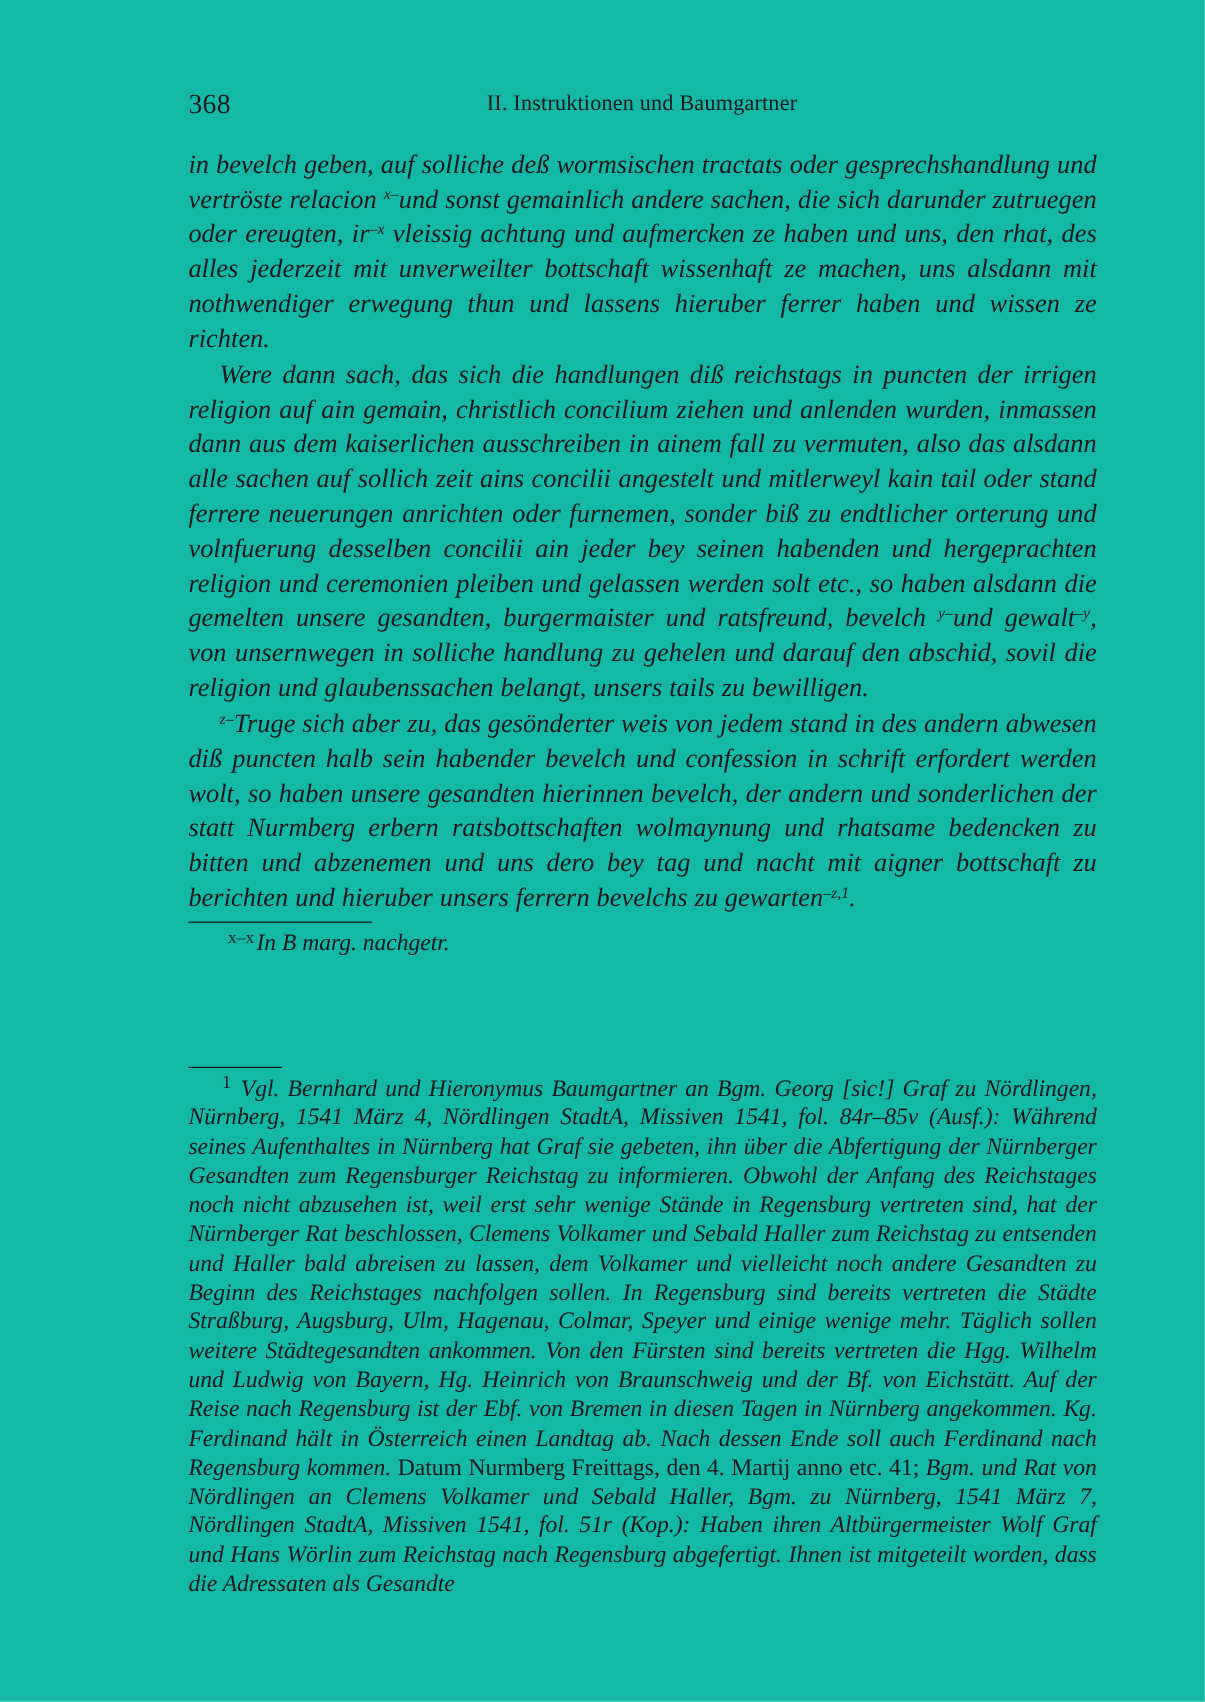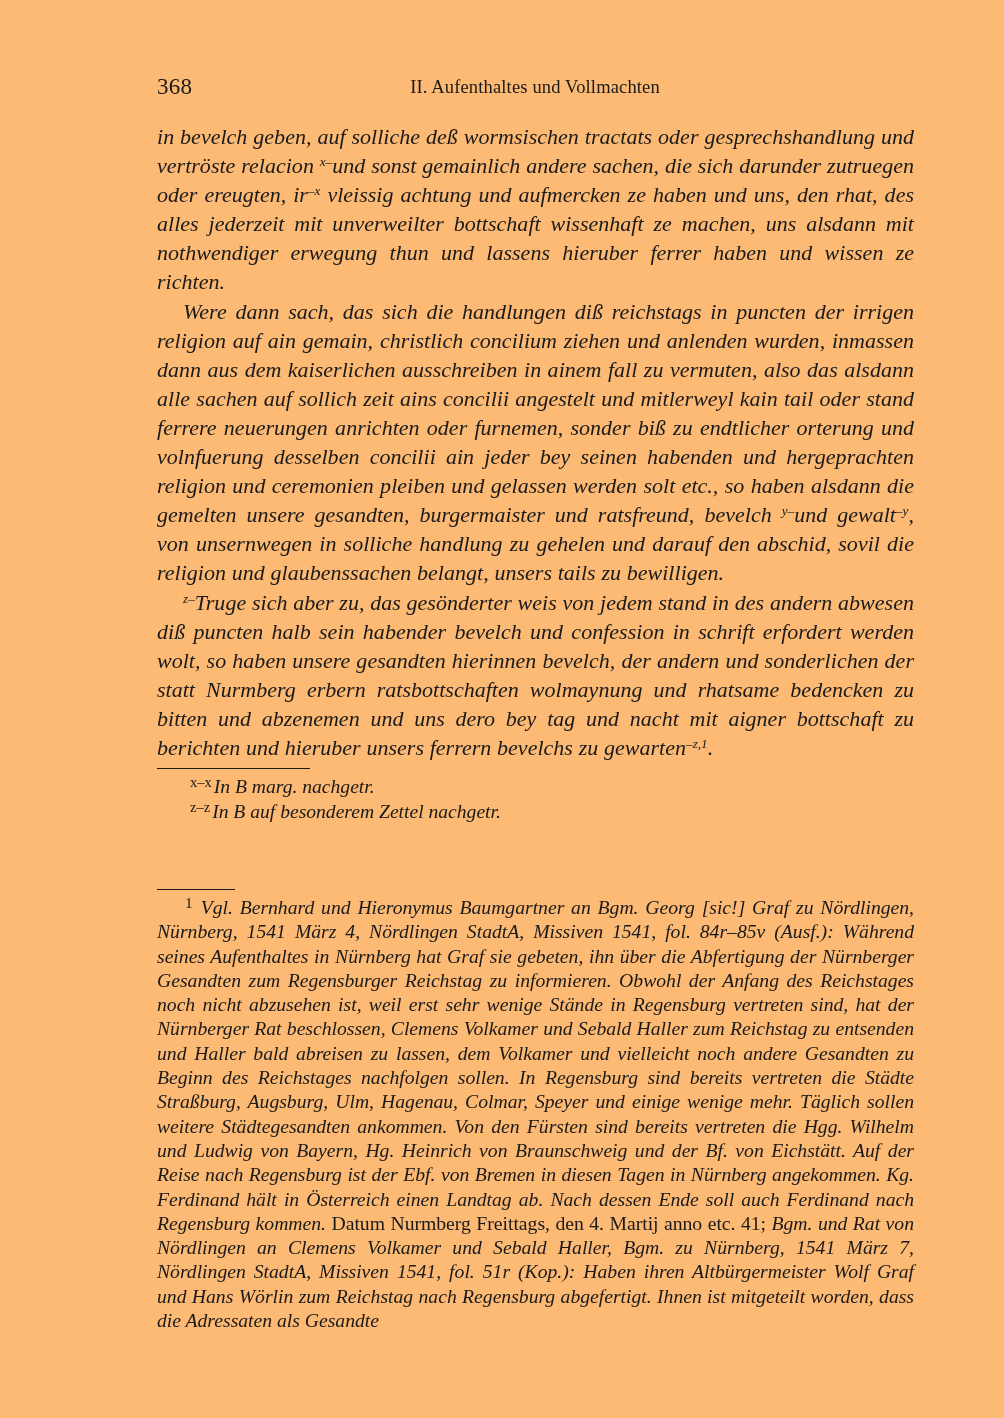--- a/index.html
+++ b/index.html
@@ -15,21 +15,21 @@
     position: relative;
     overflow: hidden;
   }
 
   .page {
     position: absolute;
     left: 0;
     top: 0;
     width: 1004px;
     height: 1418px;
-    background: #fdba74;
+    background: #14b8a6;
   }
 
   
   .runhead {
     position: absolute;
     left: 157px;
     top: 74px;
     width: 756px;
     height: 30px;
   }
@@ -143,40 +143,39 @@
     font-style: normal;
   }
 </style>
 </head>
 <body>
 
 <div class="page">
 
   <div class="runhead">
     <span class="folio">368</span>
-    <span class="runtitle">II. Aufenthaltes und Vollmachten</span>
+    <span class="runtitle">II. Instruktionen und Baumgartner</span>
   </div>
 
   <div class="body-block">
 
     <p class="para"><span>in bevelch geben, auf solliche deß wormsischen tractats oder gesprechshandlung und vertröste relacion </span><sup class="sig">x–</sup><span>und sonst gemainlich andere sachen, die sich darunder zutruegen oder ereugten, ir</span><sup class="sig">–x</sup><span> vleissig achtung und aufmercken ze haben und uns, den rhat, des alles jederzeit mit unverweilter bottschaft wissenhaft ze machen, uns alsdann mit nothwendiger erwegung thun und lassens hieruber ferrer haben und wissen ze richten.</span></p>
 
     <p class="para indent"><span>Were dann sach, das sich die handlungen diß reichstags in puncten der irrigen religion auf ain gemain, christlich concilium ziehen und anlenden wurden, inmassen dann aus dem kaiserlichen ausschreiben in ainem fall zu vermuten, also das alsdann alle sachen auf sollich zeit ains concilii angestelt und mitlerweyl kain tail oder stand ferrere neuerungen anrichten oder furnemen, sonder biß zu endtlicher orterung und volnfuerung desselben concilii ain jeder bey seinen habenden und hergeprachten religion und ceremonien pleiben und gelassen werden solt etc., so haben alsdann die gemelten unsere gesandten, burgermaister und ratsfreund, bevelch </span><sup class="sig">y–</sup><span>und gewalt</span><sup class="sig">–y</sup><span>, von unsernwegen in solliche handlung zu gehelen und darauf den abschid, sovil die religion und glaubenssachen belangt, unsers tails zu bewilligen.</span></p>
 
     <p class="para indent"><sup class="sig">z–</sup><span>Truge sich aber zu, das gesönderter weis von jedem stand in des andern abwesen diß puncten halb sein habender bevelch und confession in schrift erfordert werden wolt, so haben unsere gesandten hierinnen bevelch, der andern und sonderlichen der statt Nurmberg erbern ratsbottschaften wolmaynung und rhatsame bedencken zu bitten und abzenemen und uns dero bey tag und nacht mit aigner bottschaft zu berichten und hieruber unsers ferrern bevelchs zu gewarten</span><sup class="sig">–z,1</sup><span>.</span></p>
 
   </div>
 
   <div class="apparatus">
     <div class="rule-apparatus"></div>
 
     <div class="app-line"><span class="siglum">x–x</span><span>In B marg. nachgetr.</span></div>
 
 
-    <div class="app-line"><span class="siglum">z–z</span><span>In B auf besonderem Zettel nachgetr.</span></div>
   </div>
 
   <div class="footnotes">
     <div class="rule-footnote"></div>
 
     <div class="fn"><span class="fn-num">1</span><span>Vgl. Bernhard und Hieronymus Baumgartner an Bgm. Georg [sic!] Graf zu Nördlingen, Nürnberg, 1541 März 4, Nördlingen StadtA, Missiven 1541, fol. 84r–85v (Ausf.): Während seines Aufenthaltes in Nürnberg hat Graf sie gebeten, ihn über die Abfertigung der Nürnberger Gesandten zum Regensburger Reichstag zu informieren. Obwohl der Anfang des Reichstages noch nicht abzusehen ist, weil erst sehr wenige Stände in Regensburg vertreten sind, hat der Nürnberger Rat beschlossen, Clemens Volkamer und Sebald Haller zum Reichstag zu entsenden und Haller bald abreisen zu lassen, dem Volkamer und vielleicht noch andere Gesandten zu Beginn des Reichstages nachfolgen sollen. In Regensburg sind bereits vertreten die Städte Straßburg, Augsburg, Ulm, Hagenau, Colmar, Speyer und einige wenige mehr. Täglich sollen weitere Städtegesandten ankommen. Von den Fürsten sind bereits vertreten die Hgg. Wilhelm und Ludwig von Bayern, Hg. Heinrich von Braunschweig und der Bf. von Eichstätt. Auf der Reise nach Regensburg ist der Ebf. von Bremen in diesen Tagen in Nürnberg angekommen. Kg. Ferdinand hält in Österreich einen Landtag ab. Nach dessen Ende soll auch Ferdinand nach Regensburg kommen.</span> <span class="roman">Datum Nurmberg Freittags, den 4. Martij anno etc. 41;</span> <span>Bgm. und Rat von Nördlingen an Clemens Volkamer und Sebald Haller, Bgm. zu Nürnberg, 1541 März 7, Nördlingen StadtA, Missiven 1541, fol. 51r (Kop.): Haben ihren Altbürgermeister Wolf Graf und Hans Wörlin zum Reichstag nach Regensburg abgefertigt. Ihnen ist mitgeteilt worden, dass die Adressaten als Gesandte</span></div>
   </div>
 
 </div>
 

